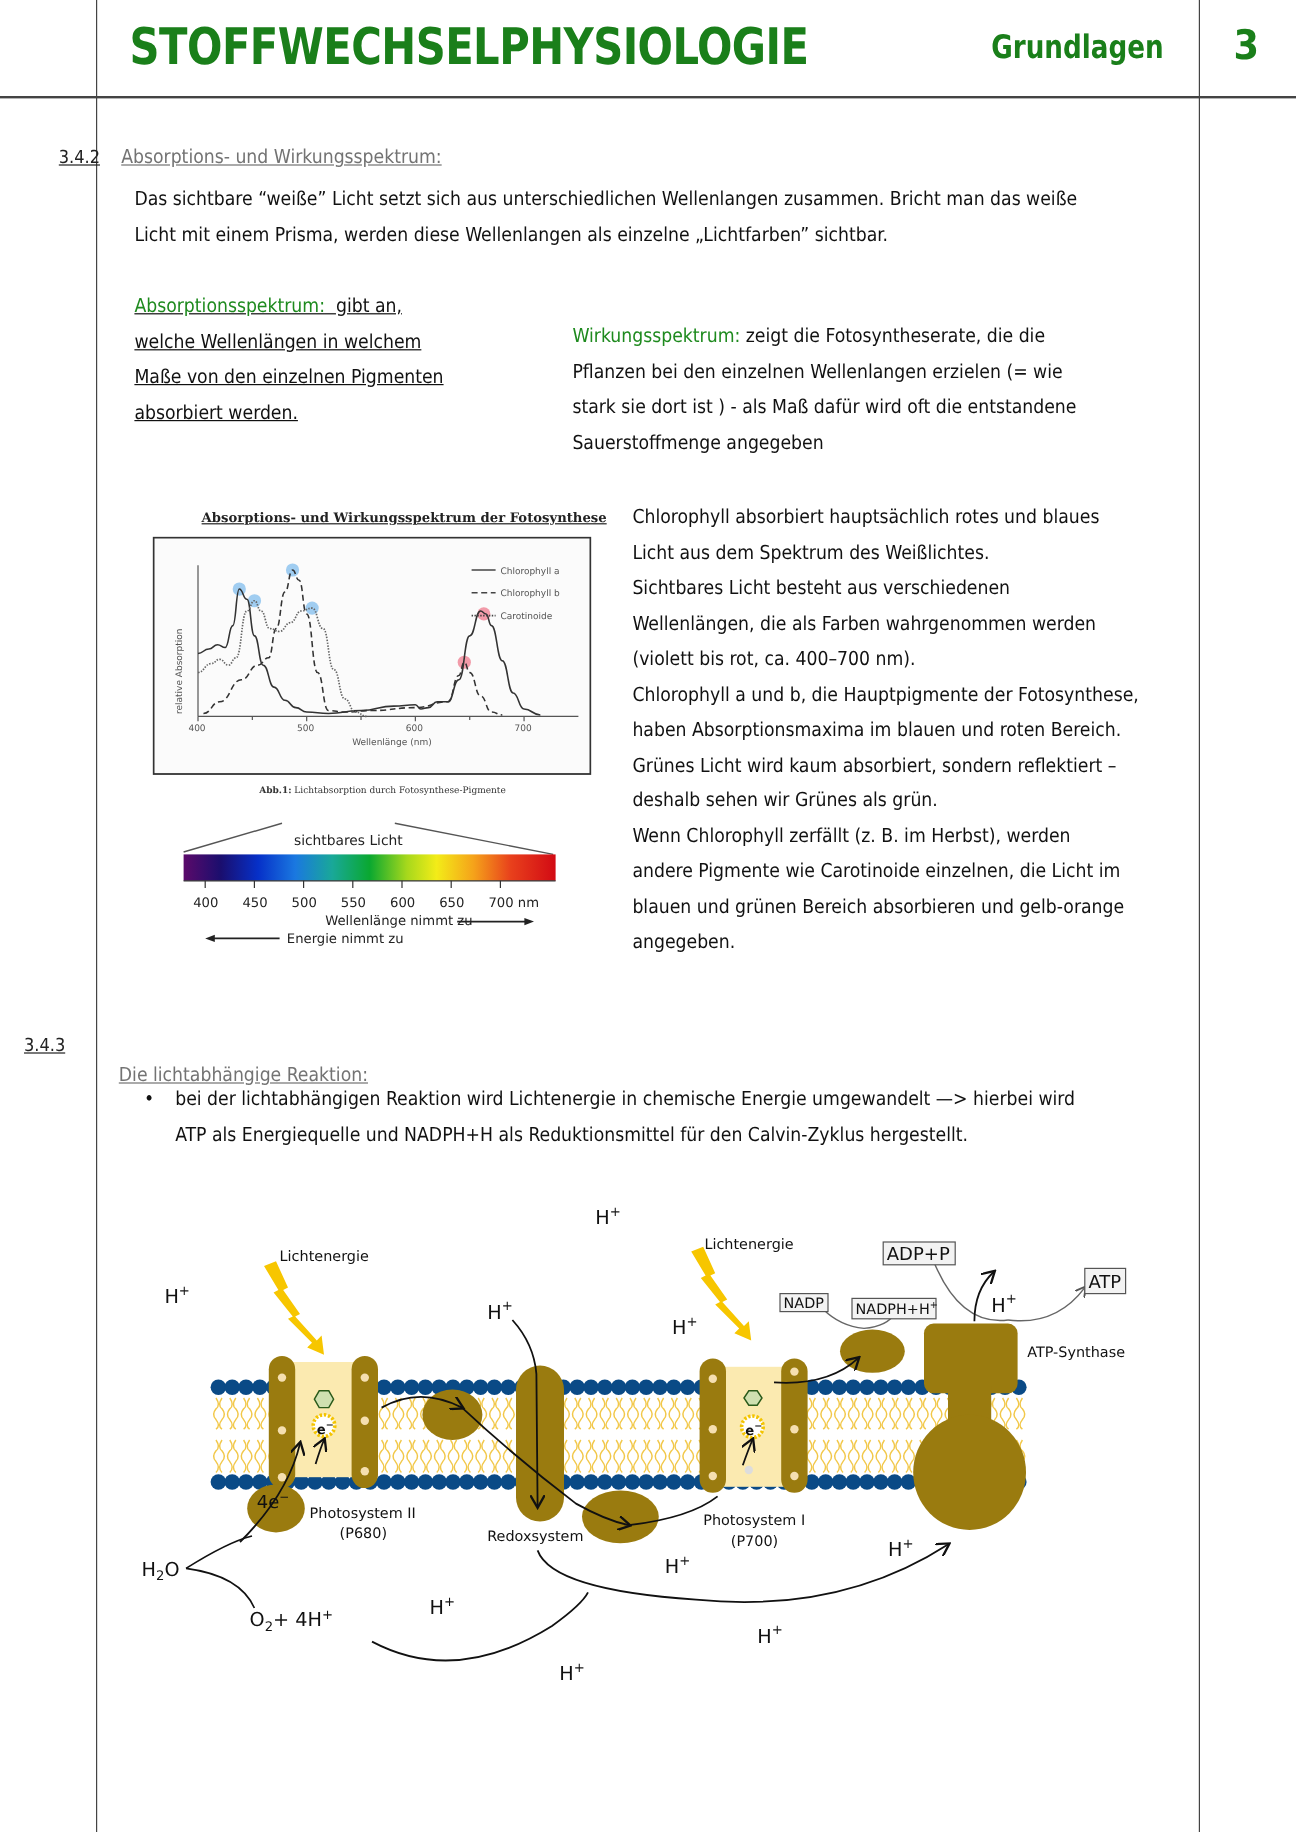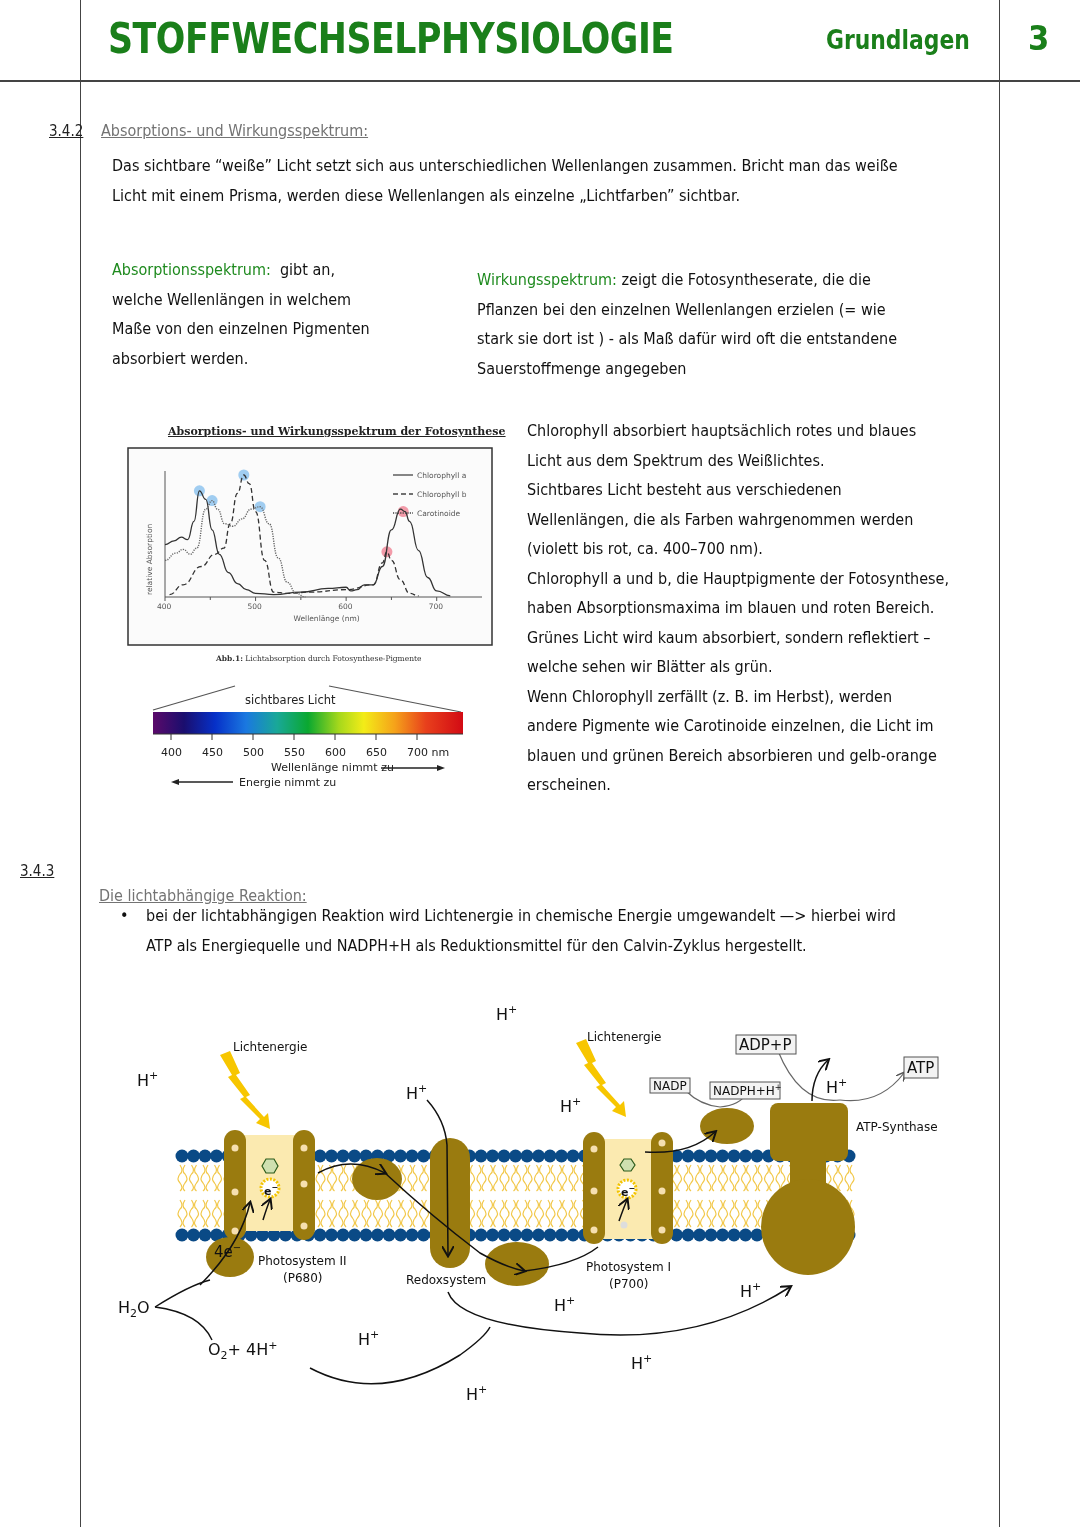--- a/index.html
+++ b/index.html
@@ -30,21 +30,21 @@
 <div class="abs chapnum">3</div>
 
 <div class="abs secnum" style="left:25px;top:122px;margin-left:24px;">3.4.2</div>
 <div class="abs sechead" style="left:101px;top:121px;">Absorptions- und Wirkungsspektrum:</div>
 
 <div class="abs para" style="left:112px;top:151px;width:860px;">
   <div>Das sichtbare “weiße” Licht setzt sich aus unterschiedlichen Wellenlangen zusammen. Bricht man das weiße</div>
   <div>Licht mit einem Prisma, werden diese Wellenlangen als einzelne „Lichtfarben” sichtbar.</div>
 </div>
 
-<div class="abs para" style="left:112px;top:255px;width:350px;">
+<div class="abs para" style="left:112px;top:240px;width:350px;text-decoration:underline;">
   <div><span class="green">Absorptionsspektrum:</span>&nbsp; <span>gibt an,</span></div>
   <div>welche Wellenlängen in welchem</div>
   <div>Maße von den einzelnen Pigmenten</div>
   <div>absorbiert werden.</div>
 </div>
 
 <div class="abs para" style="left:477px;top:237px;width:480px;margin-top:28px;">
   <div><span class="green">Wirkungsspektrum:</span> <span>zeigt die Fotosyntheserate, die die</span></div>
   <div>Pflanzen bei den einzelnen Wellenlangen erzielen (= wie</div>
   <div>stark sie dort ist ) - als Maß dafür wird oft die entstandene</div>
@@ -142,25 +142,25 @@
 
 <div class="abs para" style="left:527px;top:416px;width:460px;" id="explanation-box">
     <div>Chlorophyll absorbiert hauptsächlich rotes und blaues</div>
     <div>Licht aus dem Spektrum des Weißlichtes.</div>
     <div>Sichtbares Licht besteht aus verschiedenen</div>
     <div>Wellenlängen, die als Farben wahrgenommen werden</div>
     <div>(violett bis rot, ca. 400–700 nm).</div>
     <div>Chlorophyll a und b, die Hauptpigmente der Fotosynthese,</div>
     <div>haben Absorptionsmaxima im blauen und roten Bereich.</div>
     <div>Grünes Licht wird kaum absorbiert, sondern reflektiert –</div>
-    <div>welche sehen wir Blätter als grün.</div>
+    <div>deshalb sehen wir Grünes als grün.</div>
     <div>Wenn Chlorophyll zerfällt (z. B. im Herbst), werden</div>
     <div>andere Pigmente wie Carotinoide einzelnen, die Licht im</div>
     <div>blauen und grünen Bereich absorbieren und gelb-orange</div>
-    <div>erscheinen.</div>
+    <div>angegeben.</div>
   </div>
 
 <div class="abs secnum" style="left:20px;top:862px;">3.4.3</div>
 <div class="abs sechead" style="left:99px;top:886px;">Die lichtabhängige Reaktion:</div>
 <div class="abs para" style="left:120px;top:901px;width:860px;">
   <div><span style="display:inline-block;width:26px;">•</span><span>bei der lichtabhängigen Reaktion wird Lichtenergie in chemische Energie umgewandelt —&gt; hierbei wird</span></div>
   <div style="padding-left:26px;">ATP als Energiequelle und NADPH+H  als Reduktionsmittel für den Calvin-Zyklus hergestellt.</div>
 </div>
 
 <svg class="abs" style="left:100px;top:995px;" width="880" height="430" id="diagram">

